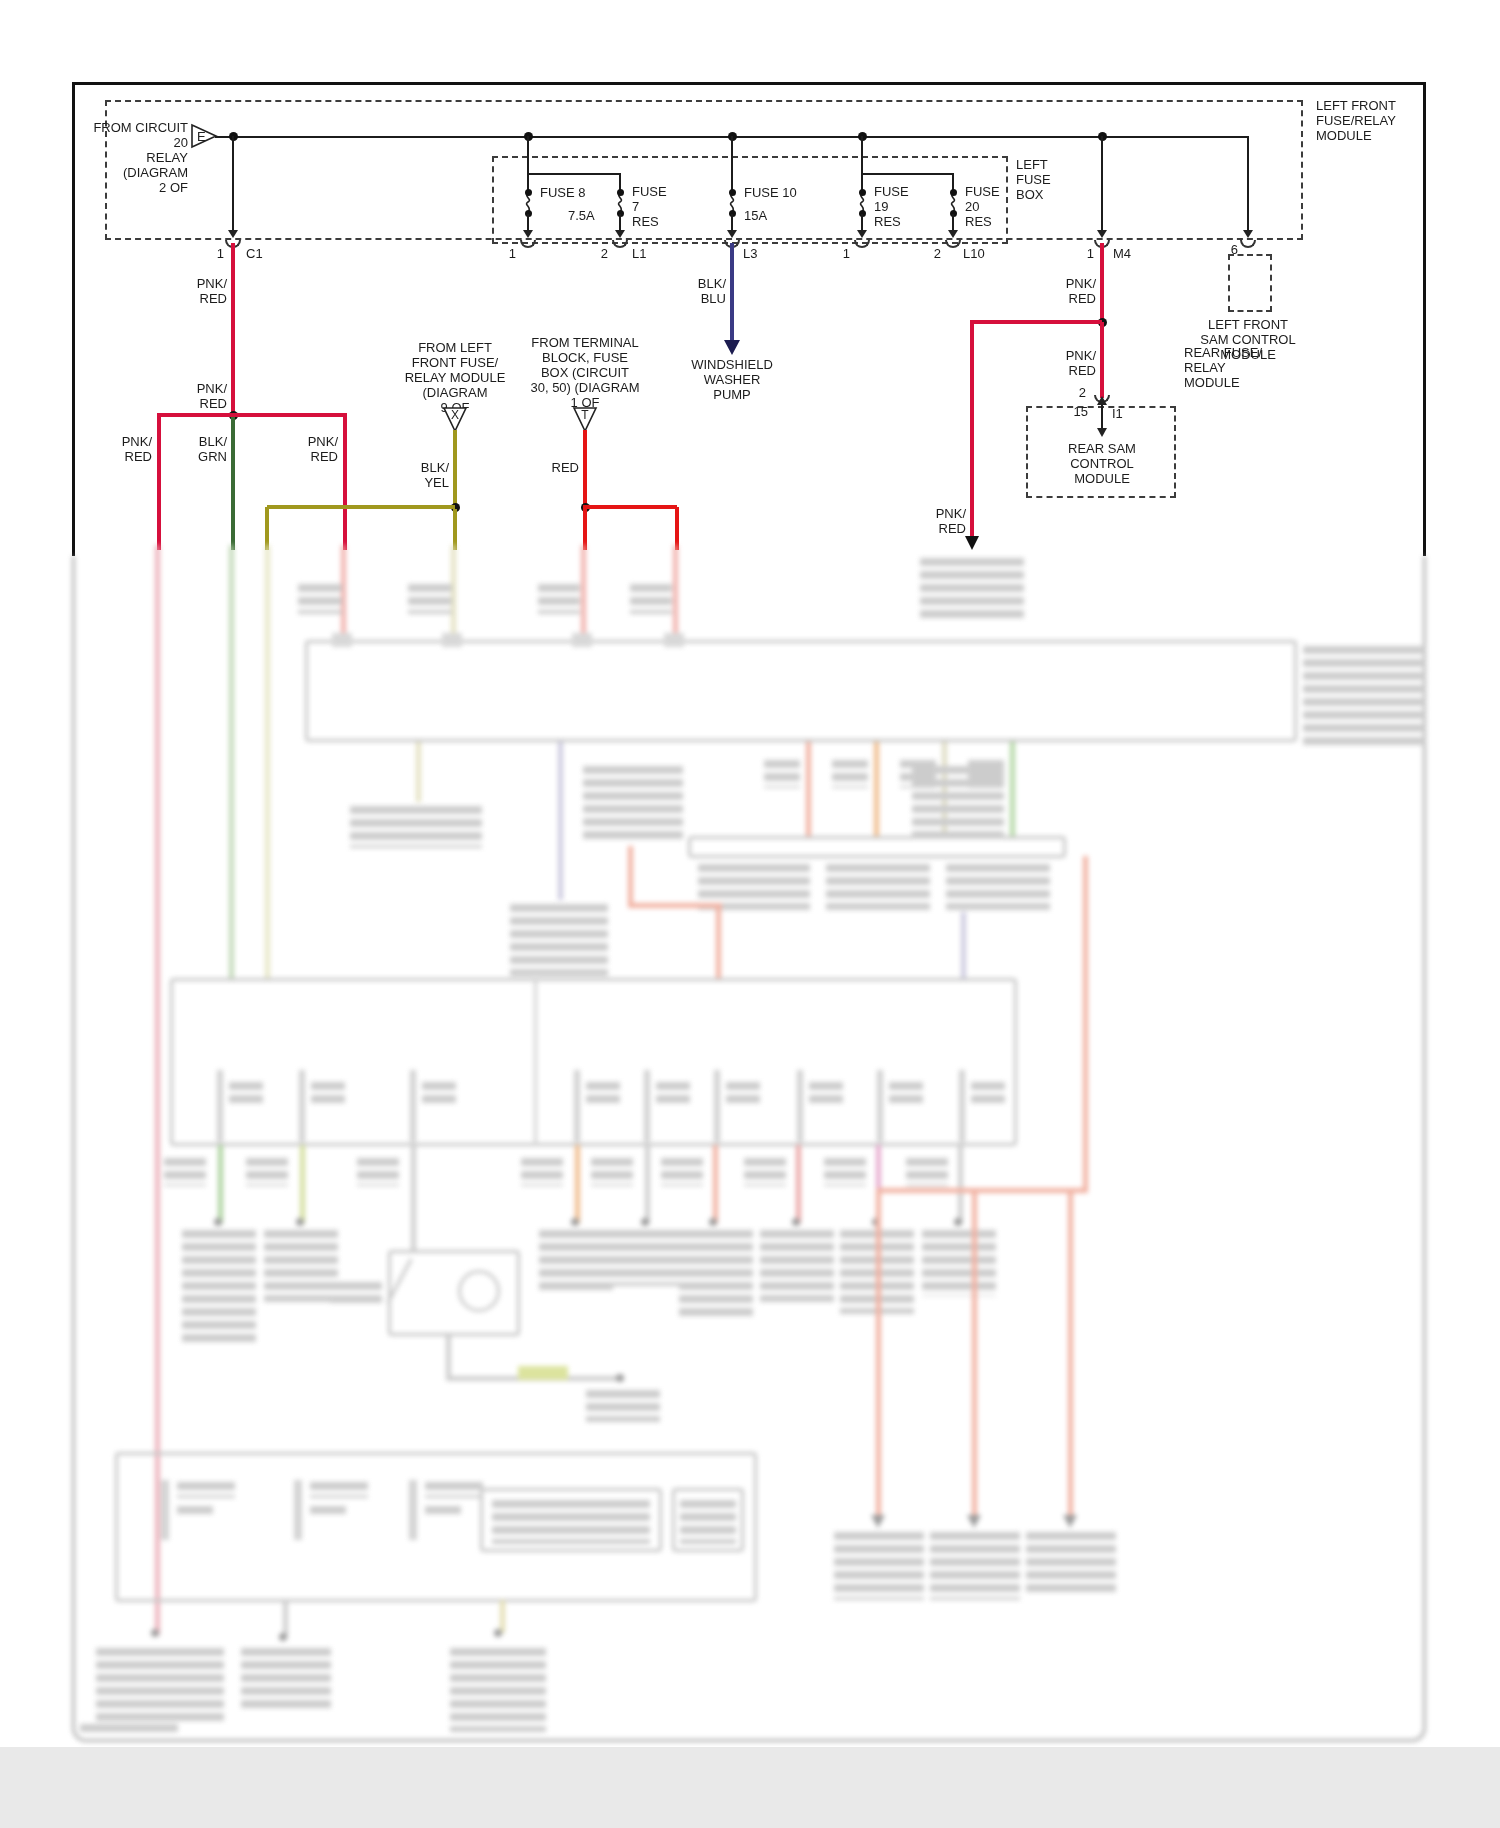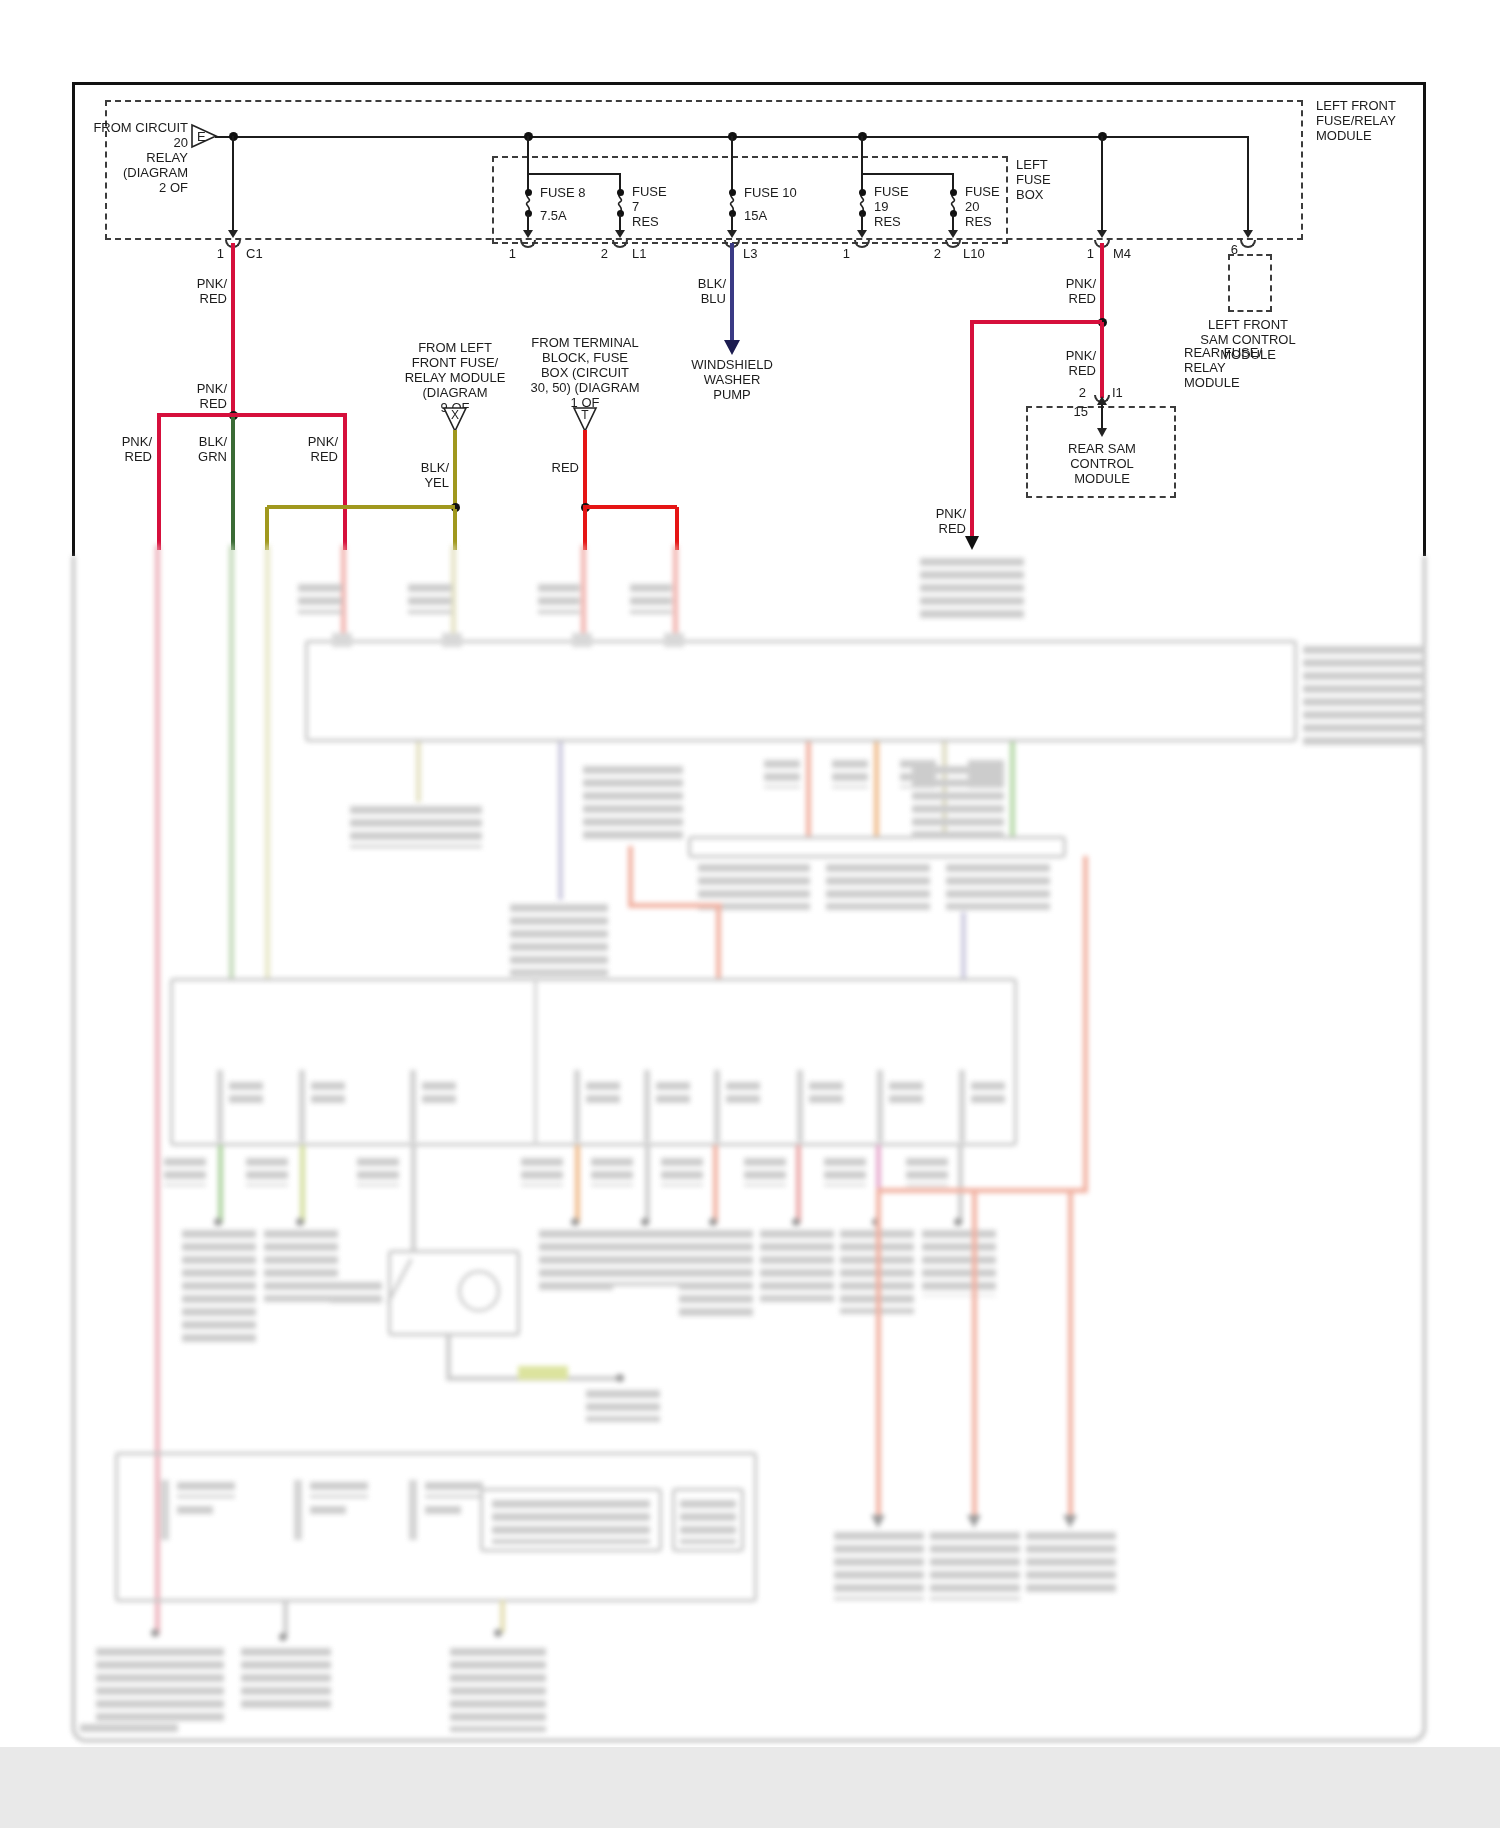--- a/index.html
+++ b/index.html
@@ -95,21 +95,21 @@
   <div class="fdot" style="left:617px;top:189px"></div>
   <div class="fdot" style="left:617px;top:210px"></div>
   <div class="fdot" style="left:729px;top:189px"></div>
   <div class="fdot" style="left:729px;top:210px"></div>
   <div class="fdot" style="left:859px;top:189px"></div>
   <div class="fdot" style="left:859px;top:210px"></div>
   <div class="fdot" style="left:950px;top:189px"></div>
   <div class="fdot" style="left:950px;top:210px"></div>
 
   <div class="lbl" style="left:540px;top:185px">FUSE 8</div>
-  <div class="lbl" style="left:540px;top:208px">7.5A</div>
+  <div class="lbl" style="left:568px;top:208px">7.5A</div>
   <div class="lbl" style="left:632px;top:184px">FUSE
 7
 RES</div>
   <div class="lbl" style="left:744px;top:185px">FUSE 10</div>
   <div class="lbl" style="left:744px;top:208px">15A</div>
   <div class="lbl" style="left:874px;top:184px">FUSE
 19
 RES</div>
   <div class="lbl" style="left:965px;top:184px">FUSE
 20
@@ -217,21 +217,21 @@
   <div class="wv" style="left: 970px; top: 322px; height: 216px; background: rgb(214, 15, 60);"></div>
   <div class="lbl r" style="left:904px;top:506px;width:62px">PNK/
 RED</div>
   <div style="position:absolute;left:965px;top:536px;width:0;height:0;border-left:7px solid transparent;border-right:7px solid transparent;border-top:14px solid #111"></div>
   <div class="wv" style="left: 1100px; top: 322px; height: 76px; background: rgb(214, 15, 60);"></div>
   <div class="lbl r" style="left:1034px;top:348px;width:62px">PNK/
 RED</div>
 
   <div class="brk" style="left:1094px;top:395px"></div>
   <div class="lbl r" style="left:1062px;top:385px;width:24px">2</div>
-  <div class="lbl" style="left:1112px;top:385px">I1</div>
+  <div class="lbl" style="left:1112px;top:406px">I1</div>
   <div class="dash" style="left:1026px;top:406px;width:150px;height:92px"></div>
   <div class="lbl" style="left:1184px;top:345px;width:110px">REAR FUSE/
 RELAY
 MODULE</div>
   <div class="lbl r" style="left:1060px;top:404px;width:28px">15</div>
   <div class="lv" style="left:1101px;top:402px;height:32px"></div>
   <div class="au" style="left:1097px;top:396px"></div>
   <div class="ad" style="left:1097px;top:428px"></div>
   <div class="lbl c" style="left:1028px;top:441px;width:148px">REAR SAM
 CONTROL

